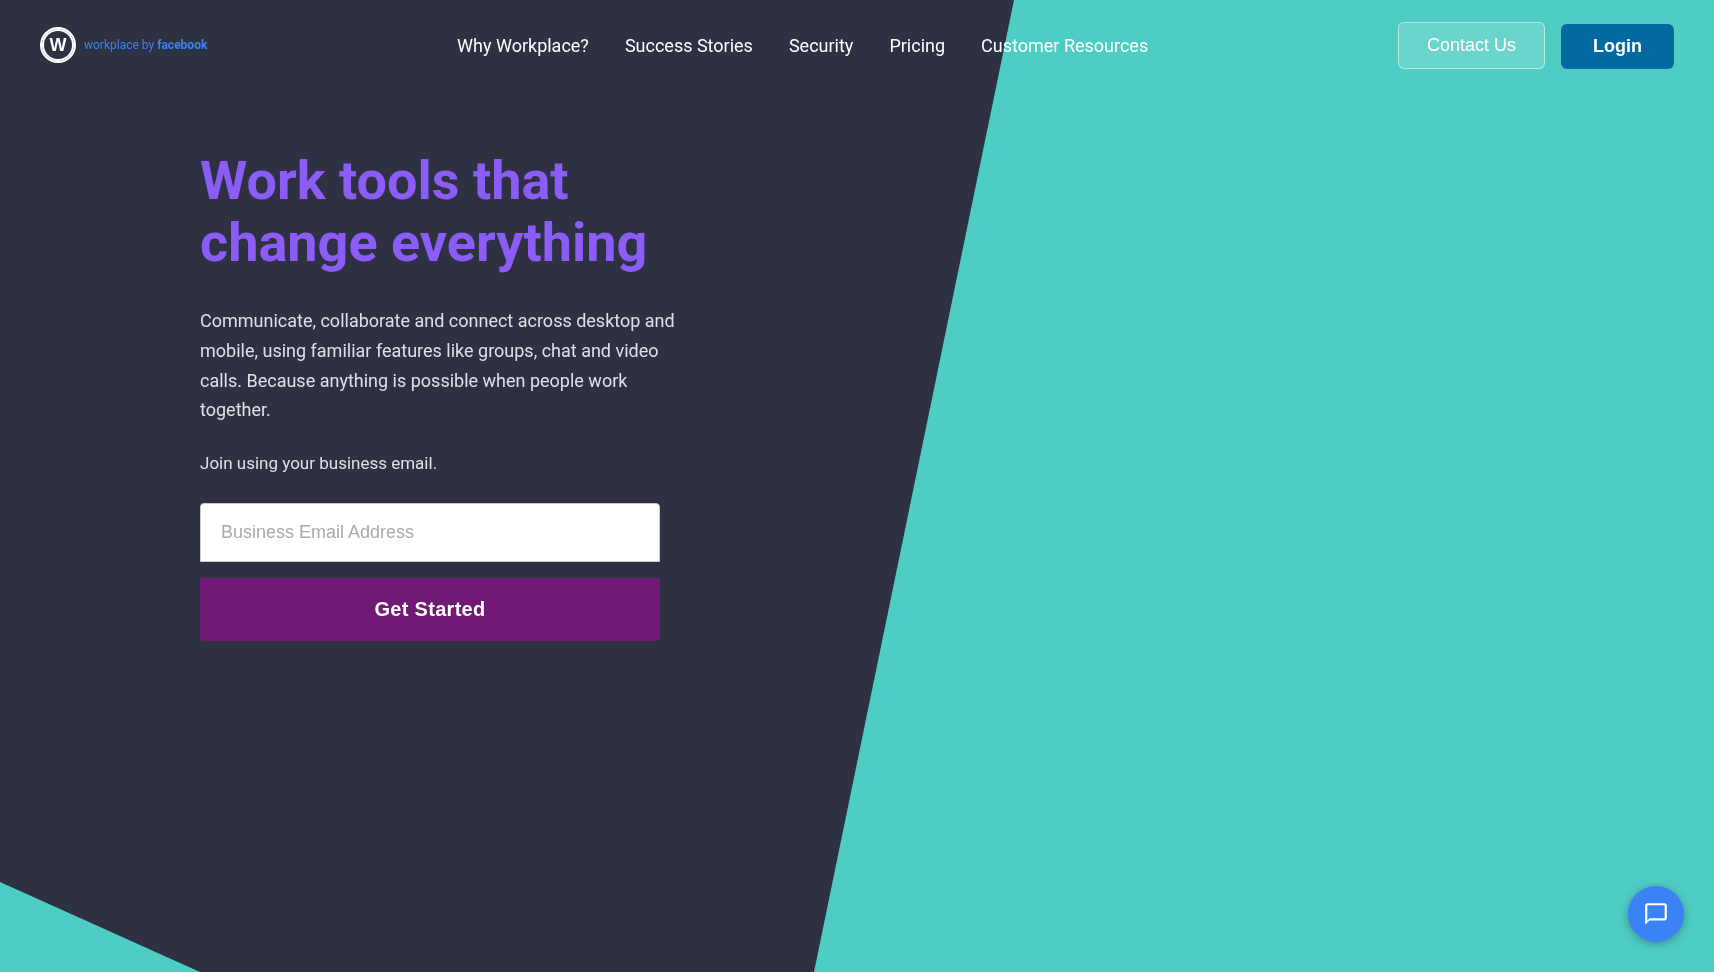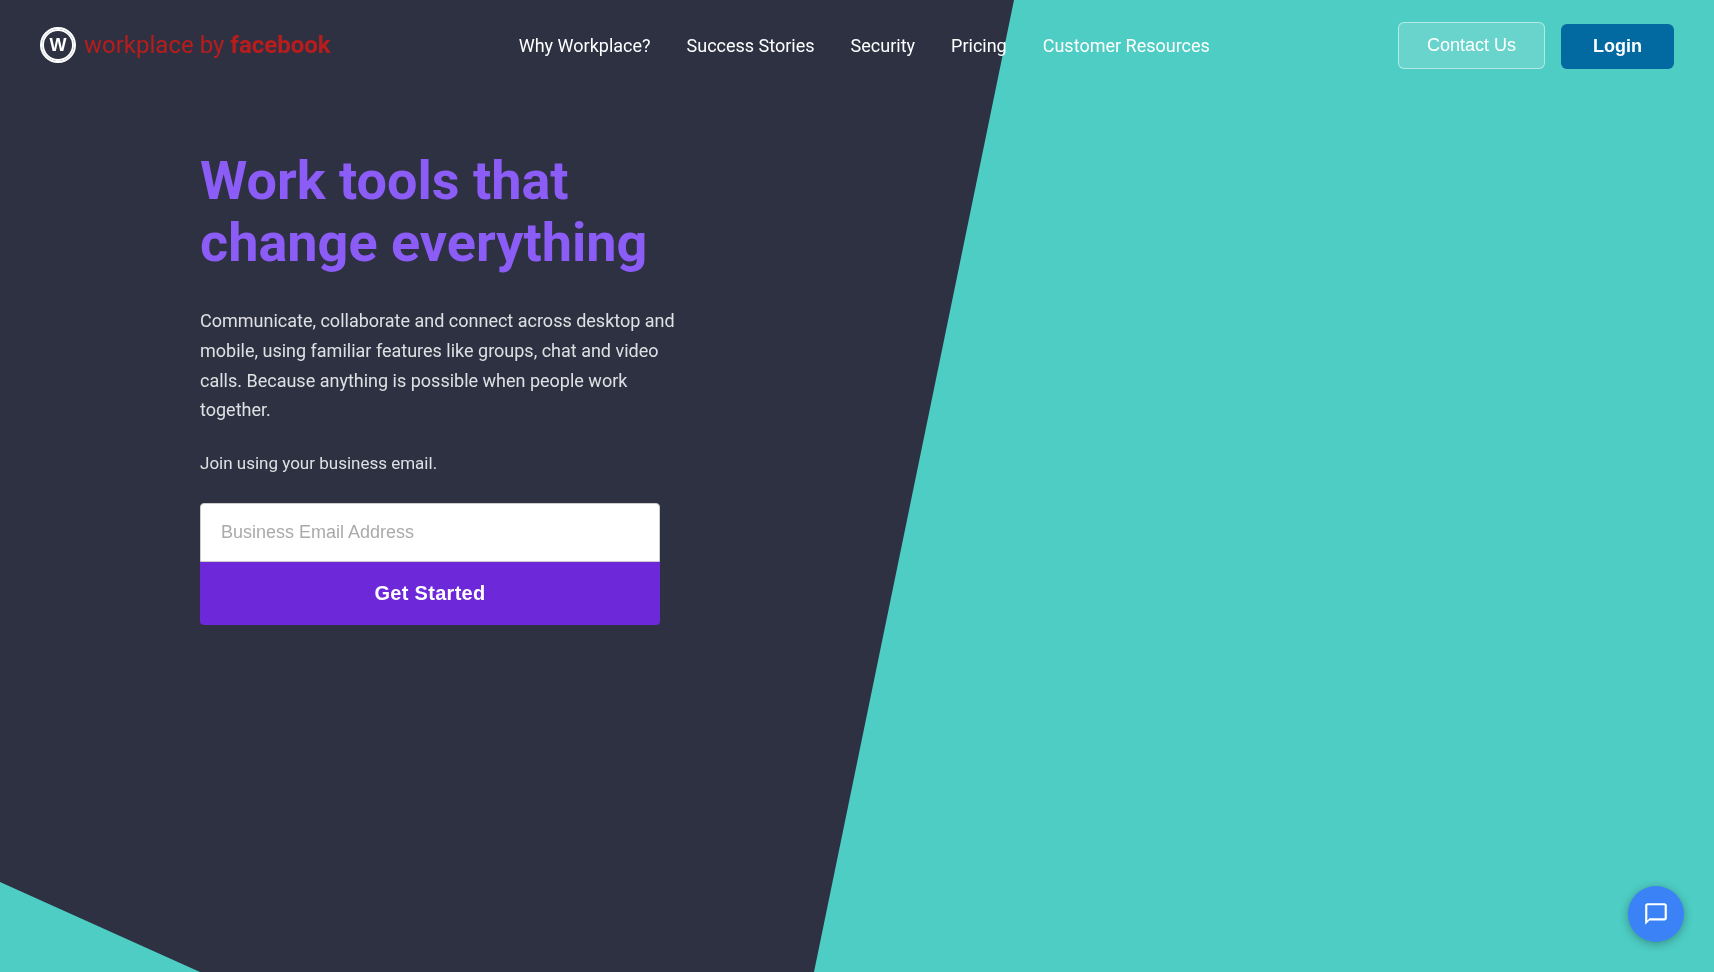--- a/index.html
+++ b/index.html
@@ -94,22 +94,22 @@
       border-radius: 50%;
       display: flex;
       align-items: center;
       justify-content: center;
       color: white;
       font-size: 18px;
       font-weight: bold;
     }
 
     .logo-text {
-      color: #b91c1c;
-      font-size: 24px;
+      color: #3b82f6;
+      font-size: 12px;
       font-weight: 400;
     }
 
     .logo-text strong {
       font-weight: 700;
     }
 
     .nav-links {
       display: flex;
       align-items: center;
@@ -179,21 +179,21 @@
 
     .hero-cta-text {
       font-size: 17px;
       color: rgba(255, 255, 255, 0.85);
       margin-bottom: 30px;
     }
 
     .email-form {
       display: flex;
       flex-direction: column;
-      gap: 0;
+      gap: 16px;
       max-width: 460px;
     }
 
     .email-input {
       width: 100%;
       padding: 18px 20px;
       font-size: 18px;
       border: 1px solid #ccc;
       border-radius: 4px 4px 0 0;
       outline: none;
@@ -201,21 +201,21 @@
       background: white;
     }
 
     .email-input::placeholder {
       color: #aaa;
     }
 
     .btn-get-started {
       width: 100%;
       padding: 20px;
-      background: #6d28d9;
+      background: #701a75;
       color: white;
       border: none;
       font-size: 20px;
       font-weight: 600;
       cursor: pointer;
       border-radius: 0 0 4px 4px;
       letter-spacing: 0.3px;
     }
 
     

